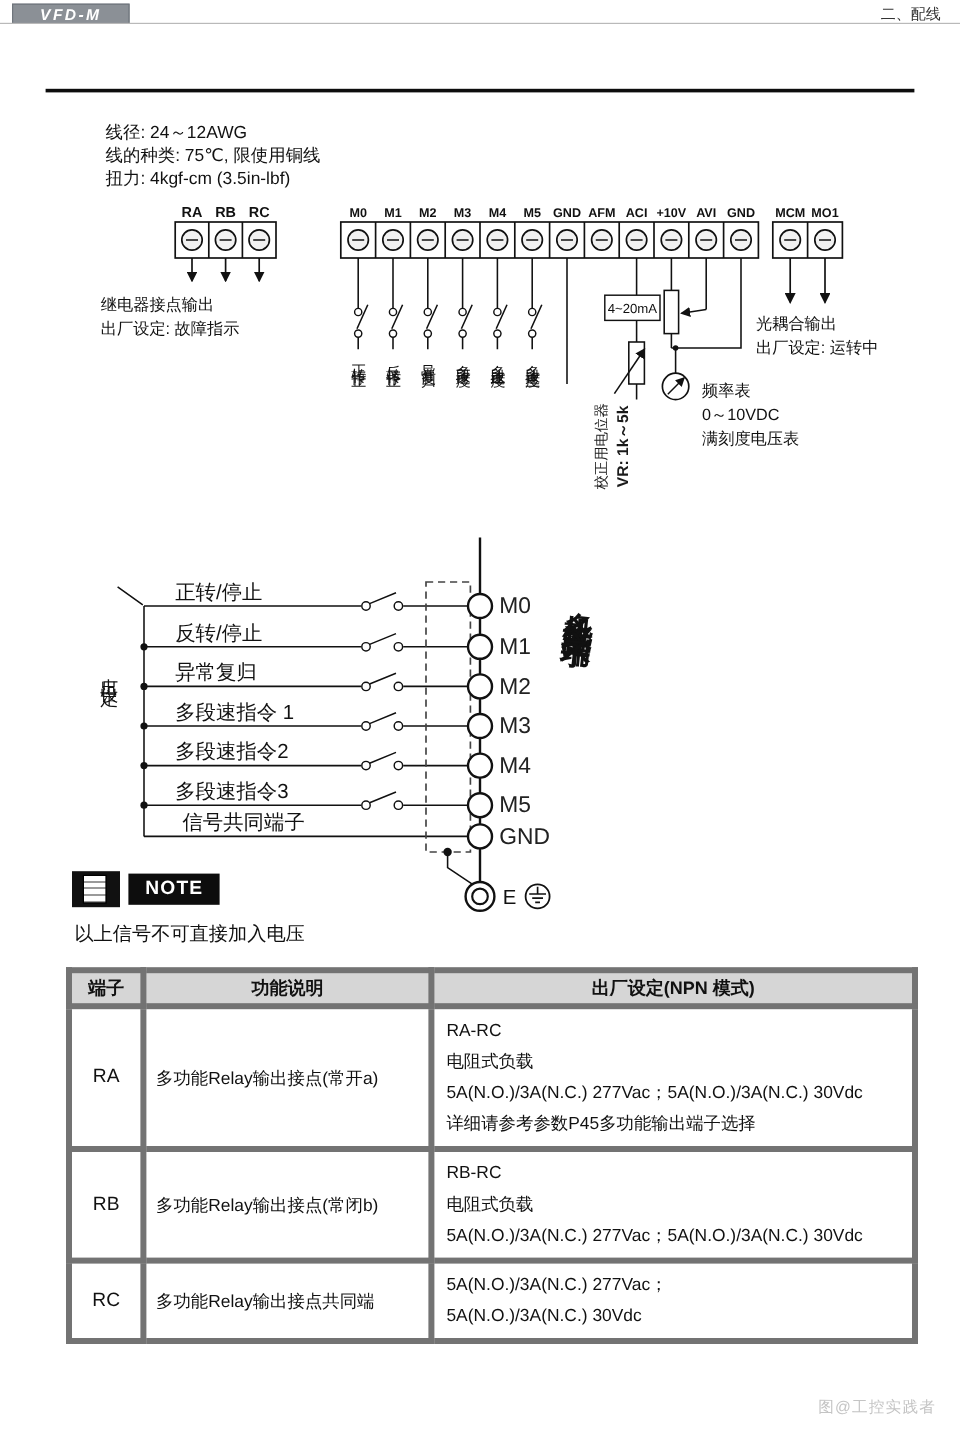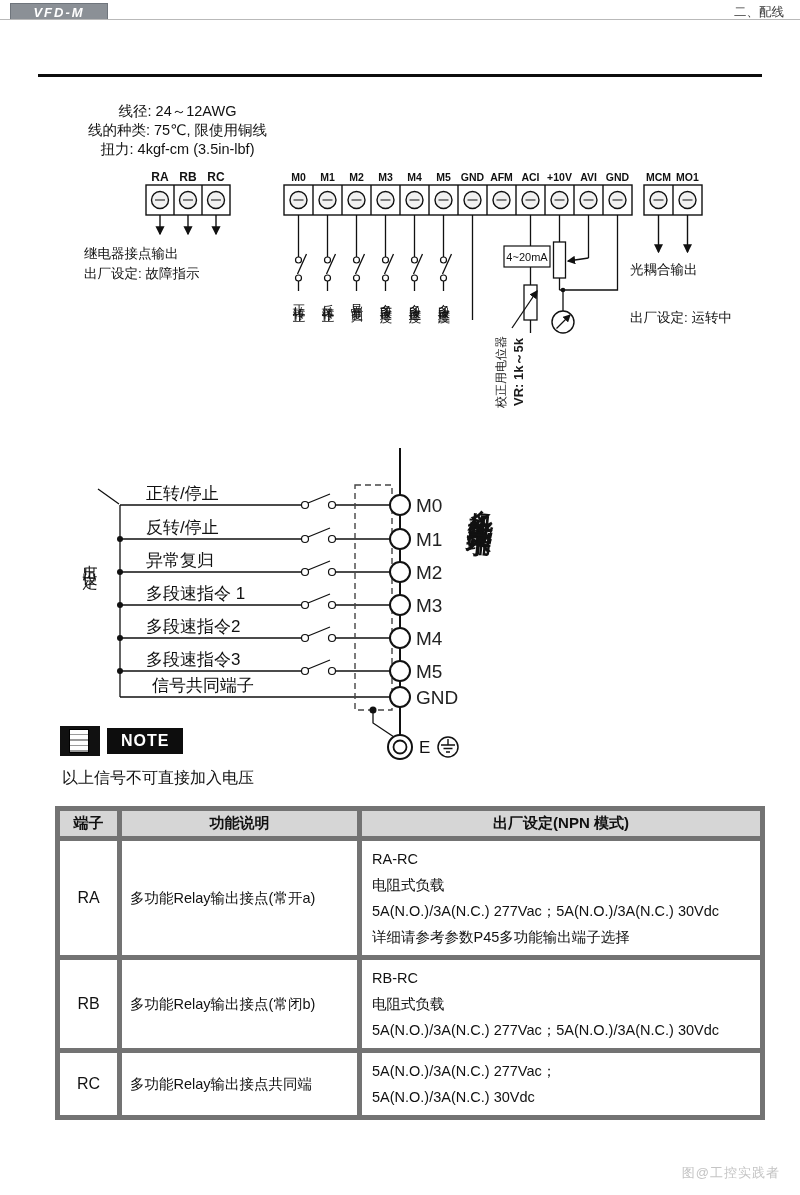--- a/index.html
+++ b/index.html
@@ -70,21 +70,21 @@
 <body>
 
 <div class="page">
 
   <div class="abs logo">VFD-M</div>
   <div class="abs hdr-chapter">二、配线</div>
   <div class="abs hdr-line"></div>
 
   <div class="abs title-rule"></div>
 
-  <div class="abs specs" style="left:88px;text-align:center;">
+  <div class="abs specs" style="left:88px;">
     <div>线径: 24～12AWG</div>
     <div>线的种类: 75℃, 限使用铜线</div>
     <div>扭力: 4kgf-cm (3.5in-lbf)</div>
   </div>
 
   <div class="abs d1">
     <svg width="800" height="272" viewBox="0 0 800 272">
       <defs>
         <marker id="arr" viewBox="0 0 10 10" refX="8.5" refY="5" markerWidth="6.5" markerHeight="6.5" orient="auto">
           <path d="M0,0 L10,5 L0,10 z" fill="#111"></path>
@@ -193,22 +193,27 @@
     <div class="abs vtext swlabel" style="left:376px; top:124px; height:96px;">多段速度一</div>
     <div class="abs vtext swlabel" style="left:405px; top:124px; height:96px;">多段速度二</div>
     <div class="abs vtext swlabel" style="left:434px; top:124px; height:96px;">多段速度三</div>
 
     <div class="abs vr-rot">
       <div class="l1">校正用电位器</div>
       <div class="l2">VR: 1k～5k</div>
     </div>
 
     <div class="abs smallnote" style="left:630px; top:90px;">光耦合输出</div>
-    <div class="abs smallnote" style="left:630px; top:110px;margin-top:28px;">出厂设定: 运转中</div>
-
+    <div class="abs smallnote" style="left:630px; top:110px;">出厂设定: 运转中</div>
+
+    <div class="abs smallnote" style="left:585px; top:146px;">
+      <div>频率表</div>
+      <div>0～10VDC</div>
+      <div>满刻度电压表</div>
+    </div>
   </div>
 
   <div class="abs d2">
     <svg width="800" height="352" viewBox="0 0 800 352">
 
       <line x1="400" y1="3" x2="400" y2="290" stroke="#111" stroke-width="2"></line>
 
       <path stroke="#111" stroke-width="1.3" fill="none" d="M120 60 H301 M336 60 H390
            M120 94 H301 M336 94 H390
            M120 127 H301 M336 127 H390

